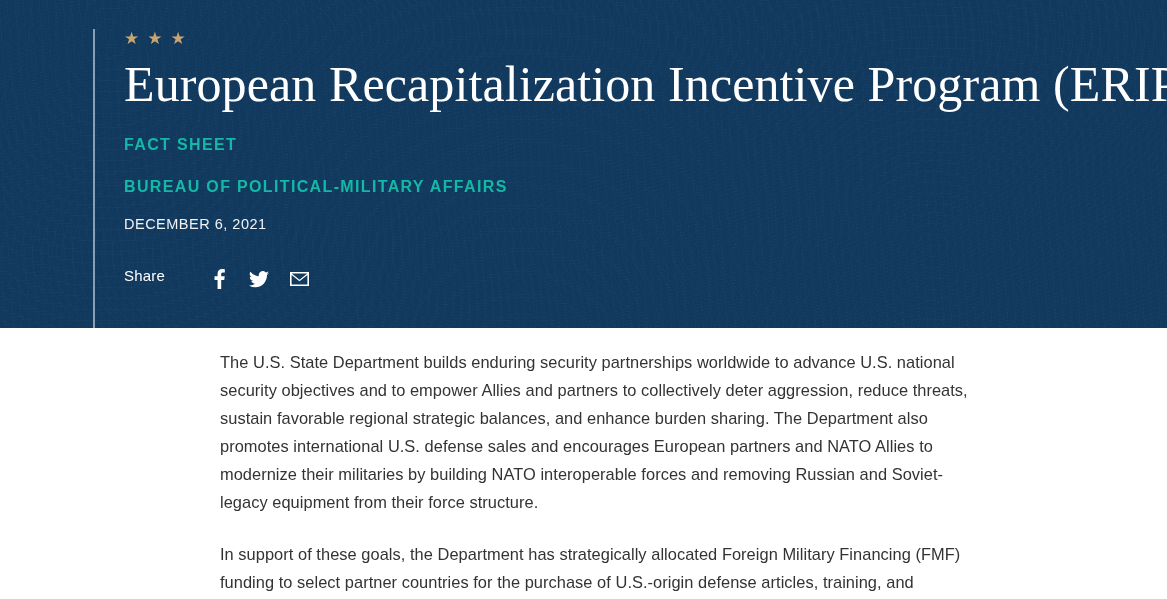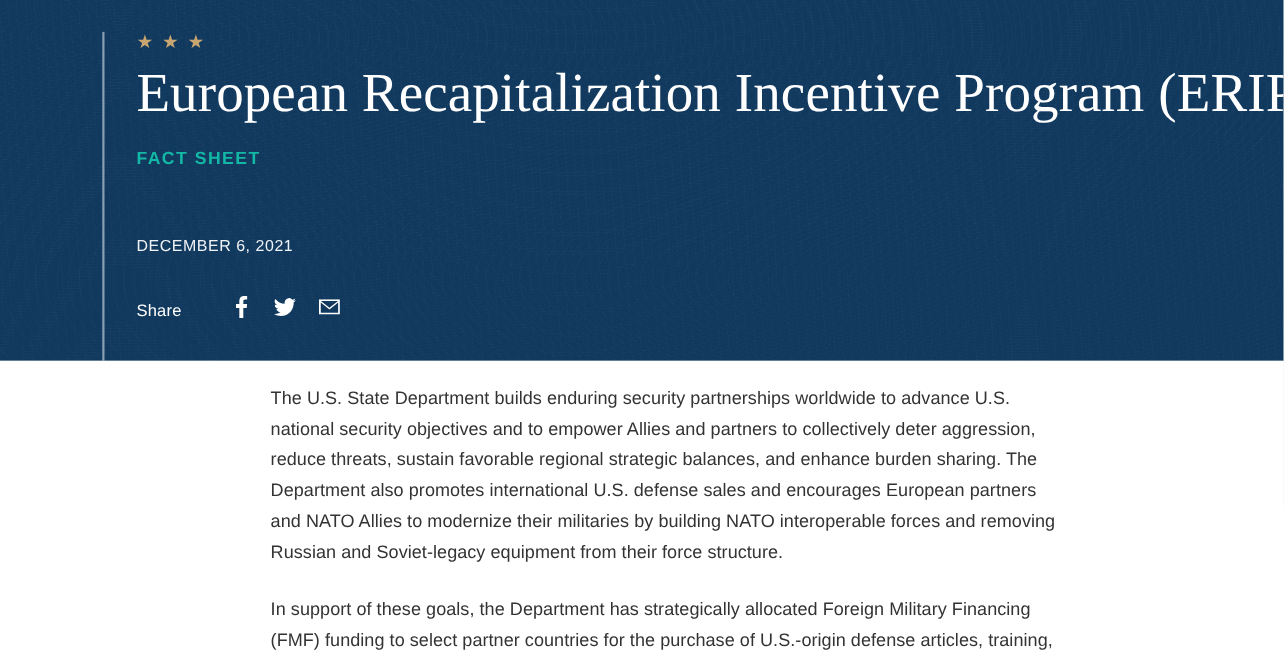--- a/index.html
+++ b/index.html
@@ -109,21 +109,21 @@
     text-transform: uppercase;
     white-space: nowrap;
     text-align: right;
   }
 
   
   .share-row {
     position: absolute;
     left: 0; top: 267px;
     display: flex;
-    align-items: flex-end;
+    align-items: flex-start;
     height: 24px;
   }
   .share-label {
     font-size: 15px;
     color: #ffffff;
     margin-right: 34px;
     letter-spacing: .2px;
   }
   .share-btn {
     width: 40px;
@@ -149,21 +149,20 @@
     position: absolute;
     left: 220px; top: 20px;
     width: 752px;
   }
   .article p {
     font-size: 16.4px;
     line-height: 28px;
     color: #333333;
     margin-bottom: 24px;
     letter-spacing: .05px;
-    margin-left: 26px;
   }
 </style>
 </head>
 <body>
 
 <div id="page">
 
   <div class="banner">
     <div class="tex"></div>
 
@@ -174,20 +173,21 @@
       <div class="stars">
         <span>★</span>
         <span>★</span>
         <span>★</span>
       </div>
 
       <h1 class="page-title">European Recapitalization Incentive Program (ERIP)</h1>
 
       <div class="meta-strong meta-kicker">FACT SHEET</div>
 
+      <div class="meta-strong meta-bureau">BUREAU OF POLITICAL-MILITARY AFFAIRS</div>
 
       <div class="meta-date">DECEMBER 6, 2021</div>
 
       <div class="share-row">
         <span class="share-label">Share</span>
 
         <a class="share-btn">
           <span>
             <svg width="11" height="20" viewBox="0 0 11 20" aria-hidden="true">
               <path d="M7.2 20V10.9h3.05l.46-3.54H7.2V5.1c0-1.02.28-1.72 1.75-1.72h1.87V.22C10.5.15 9.39 0 8.1 0 5.4 0 3.56 1.65 3.56 4.68v2.68H.5v3.54h3.06V20H7.2z"></path>

